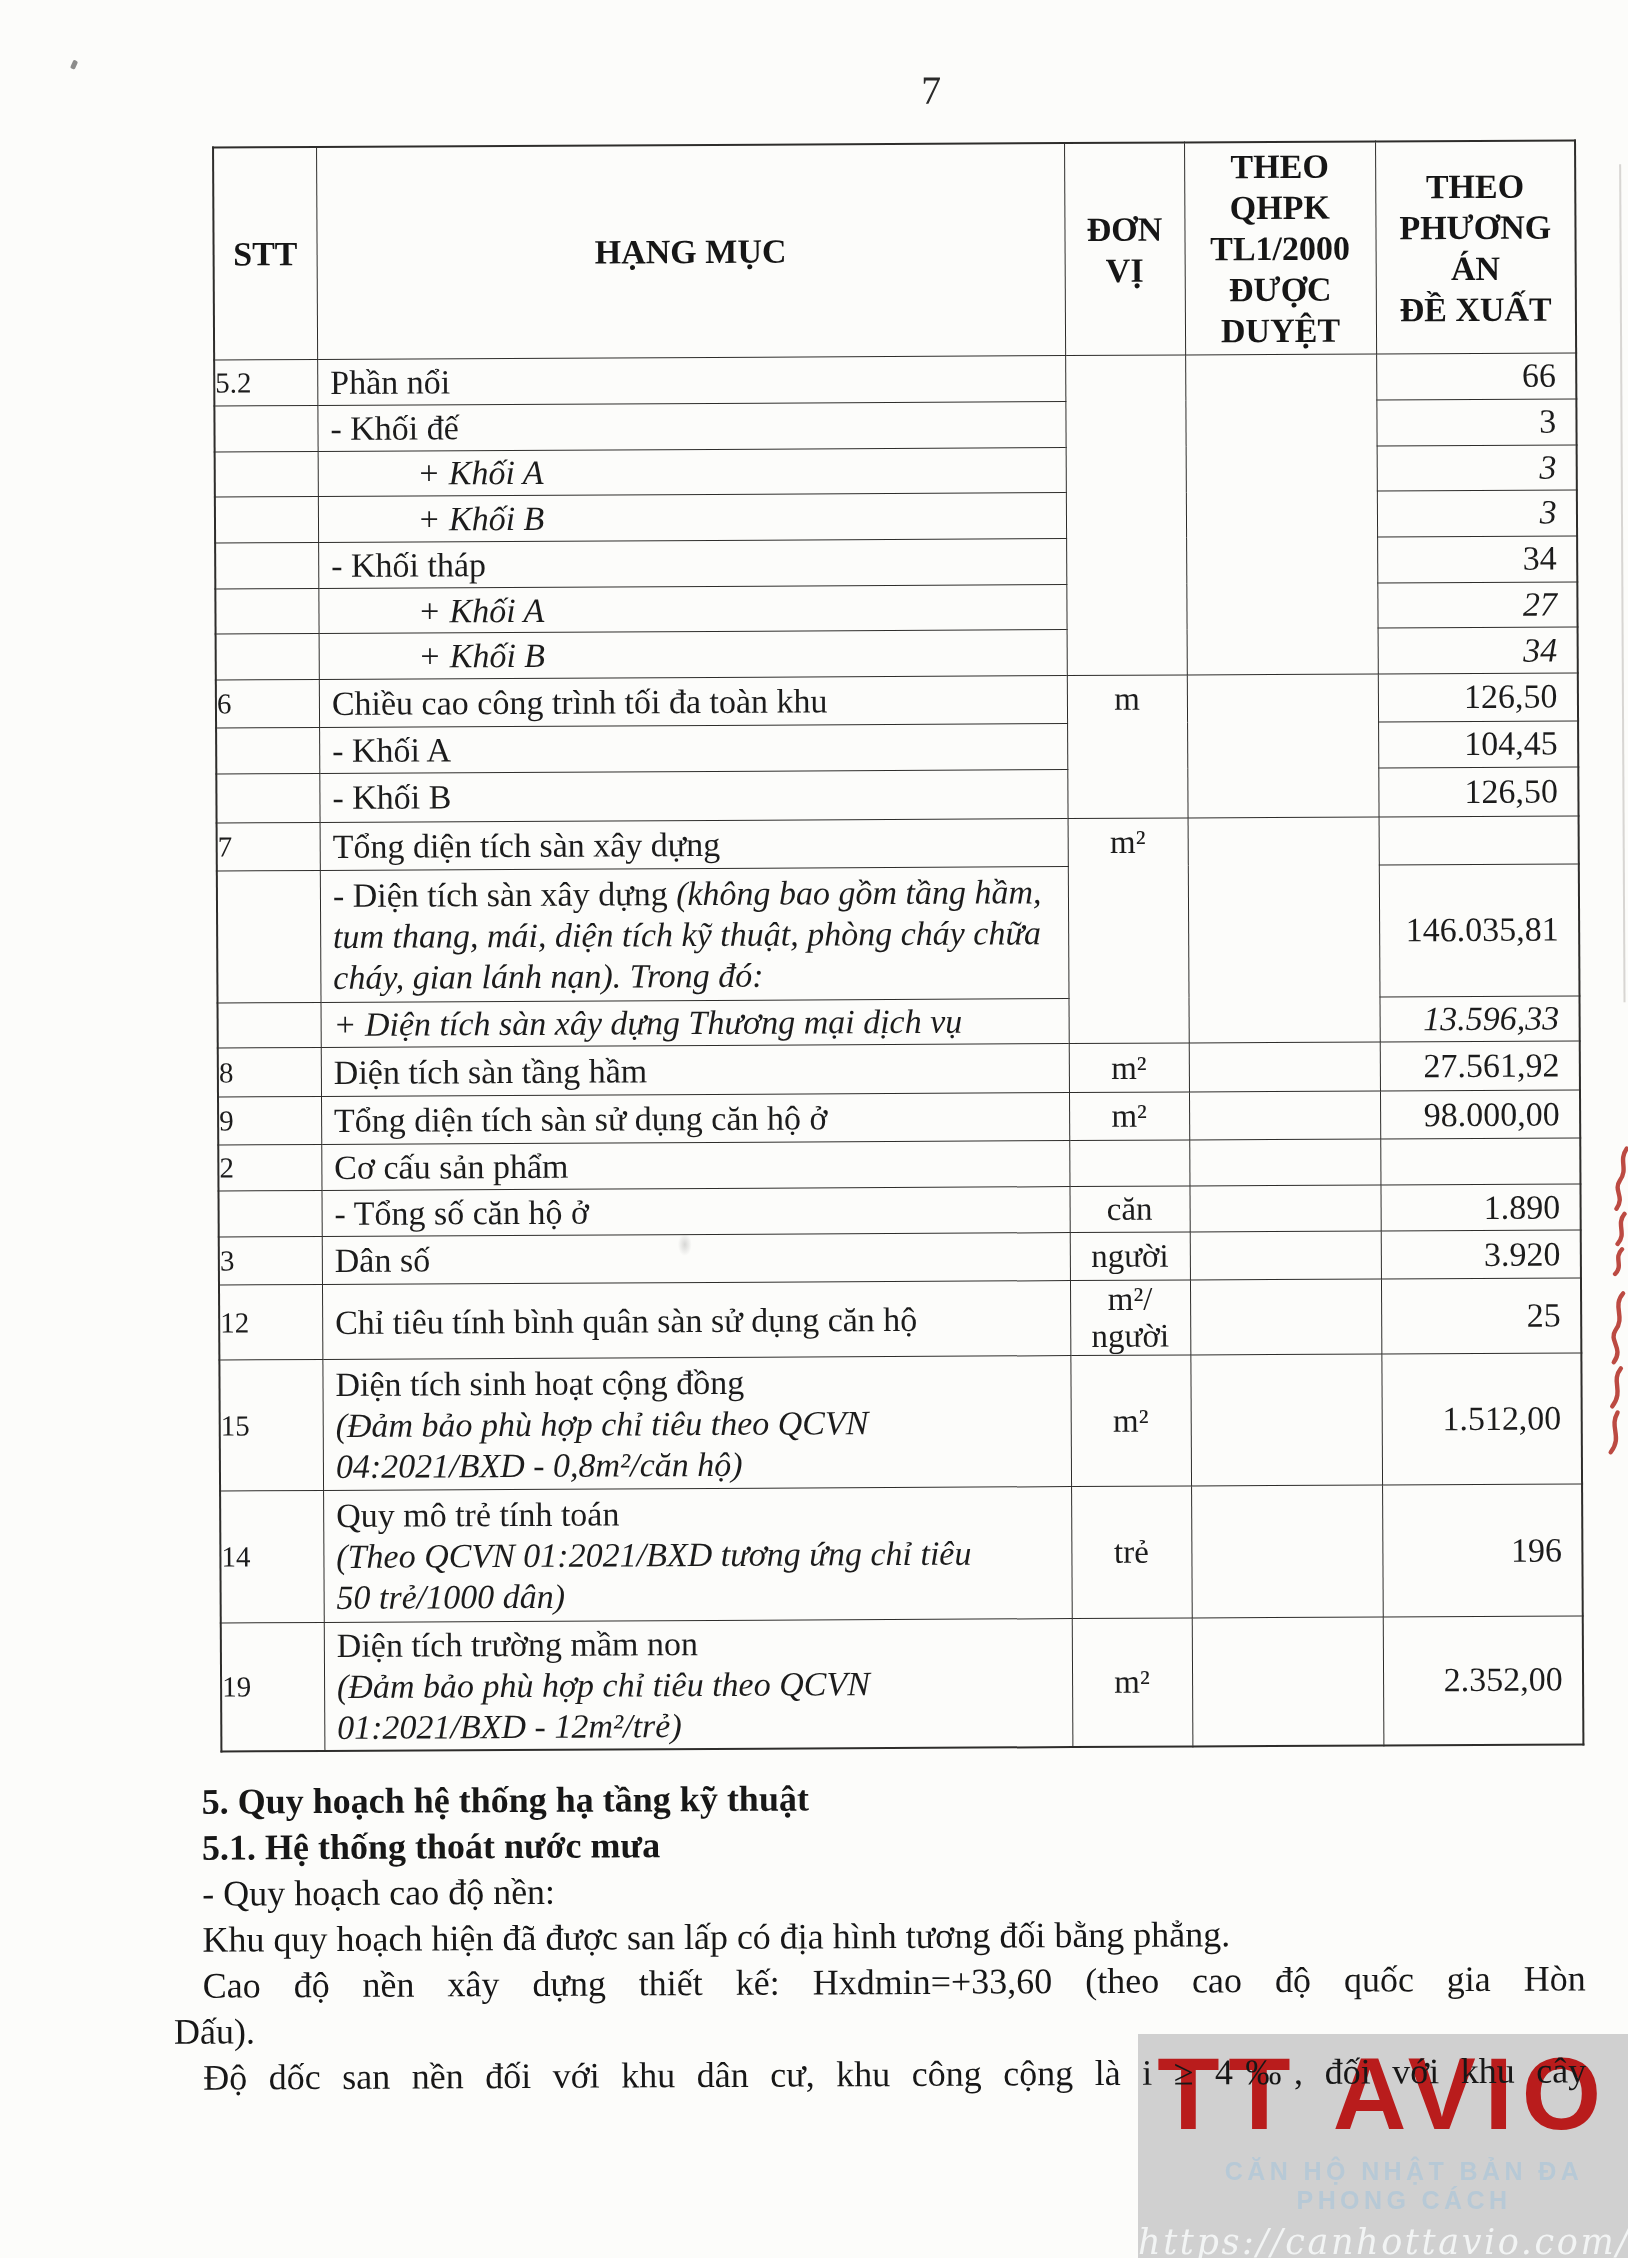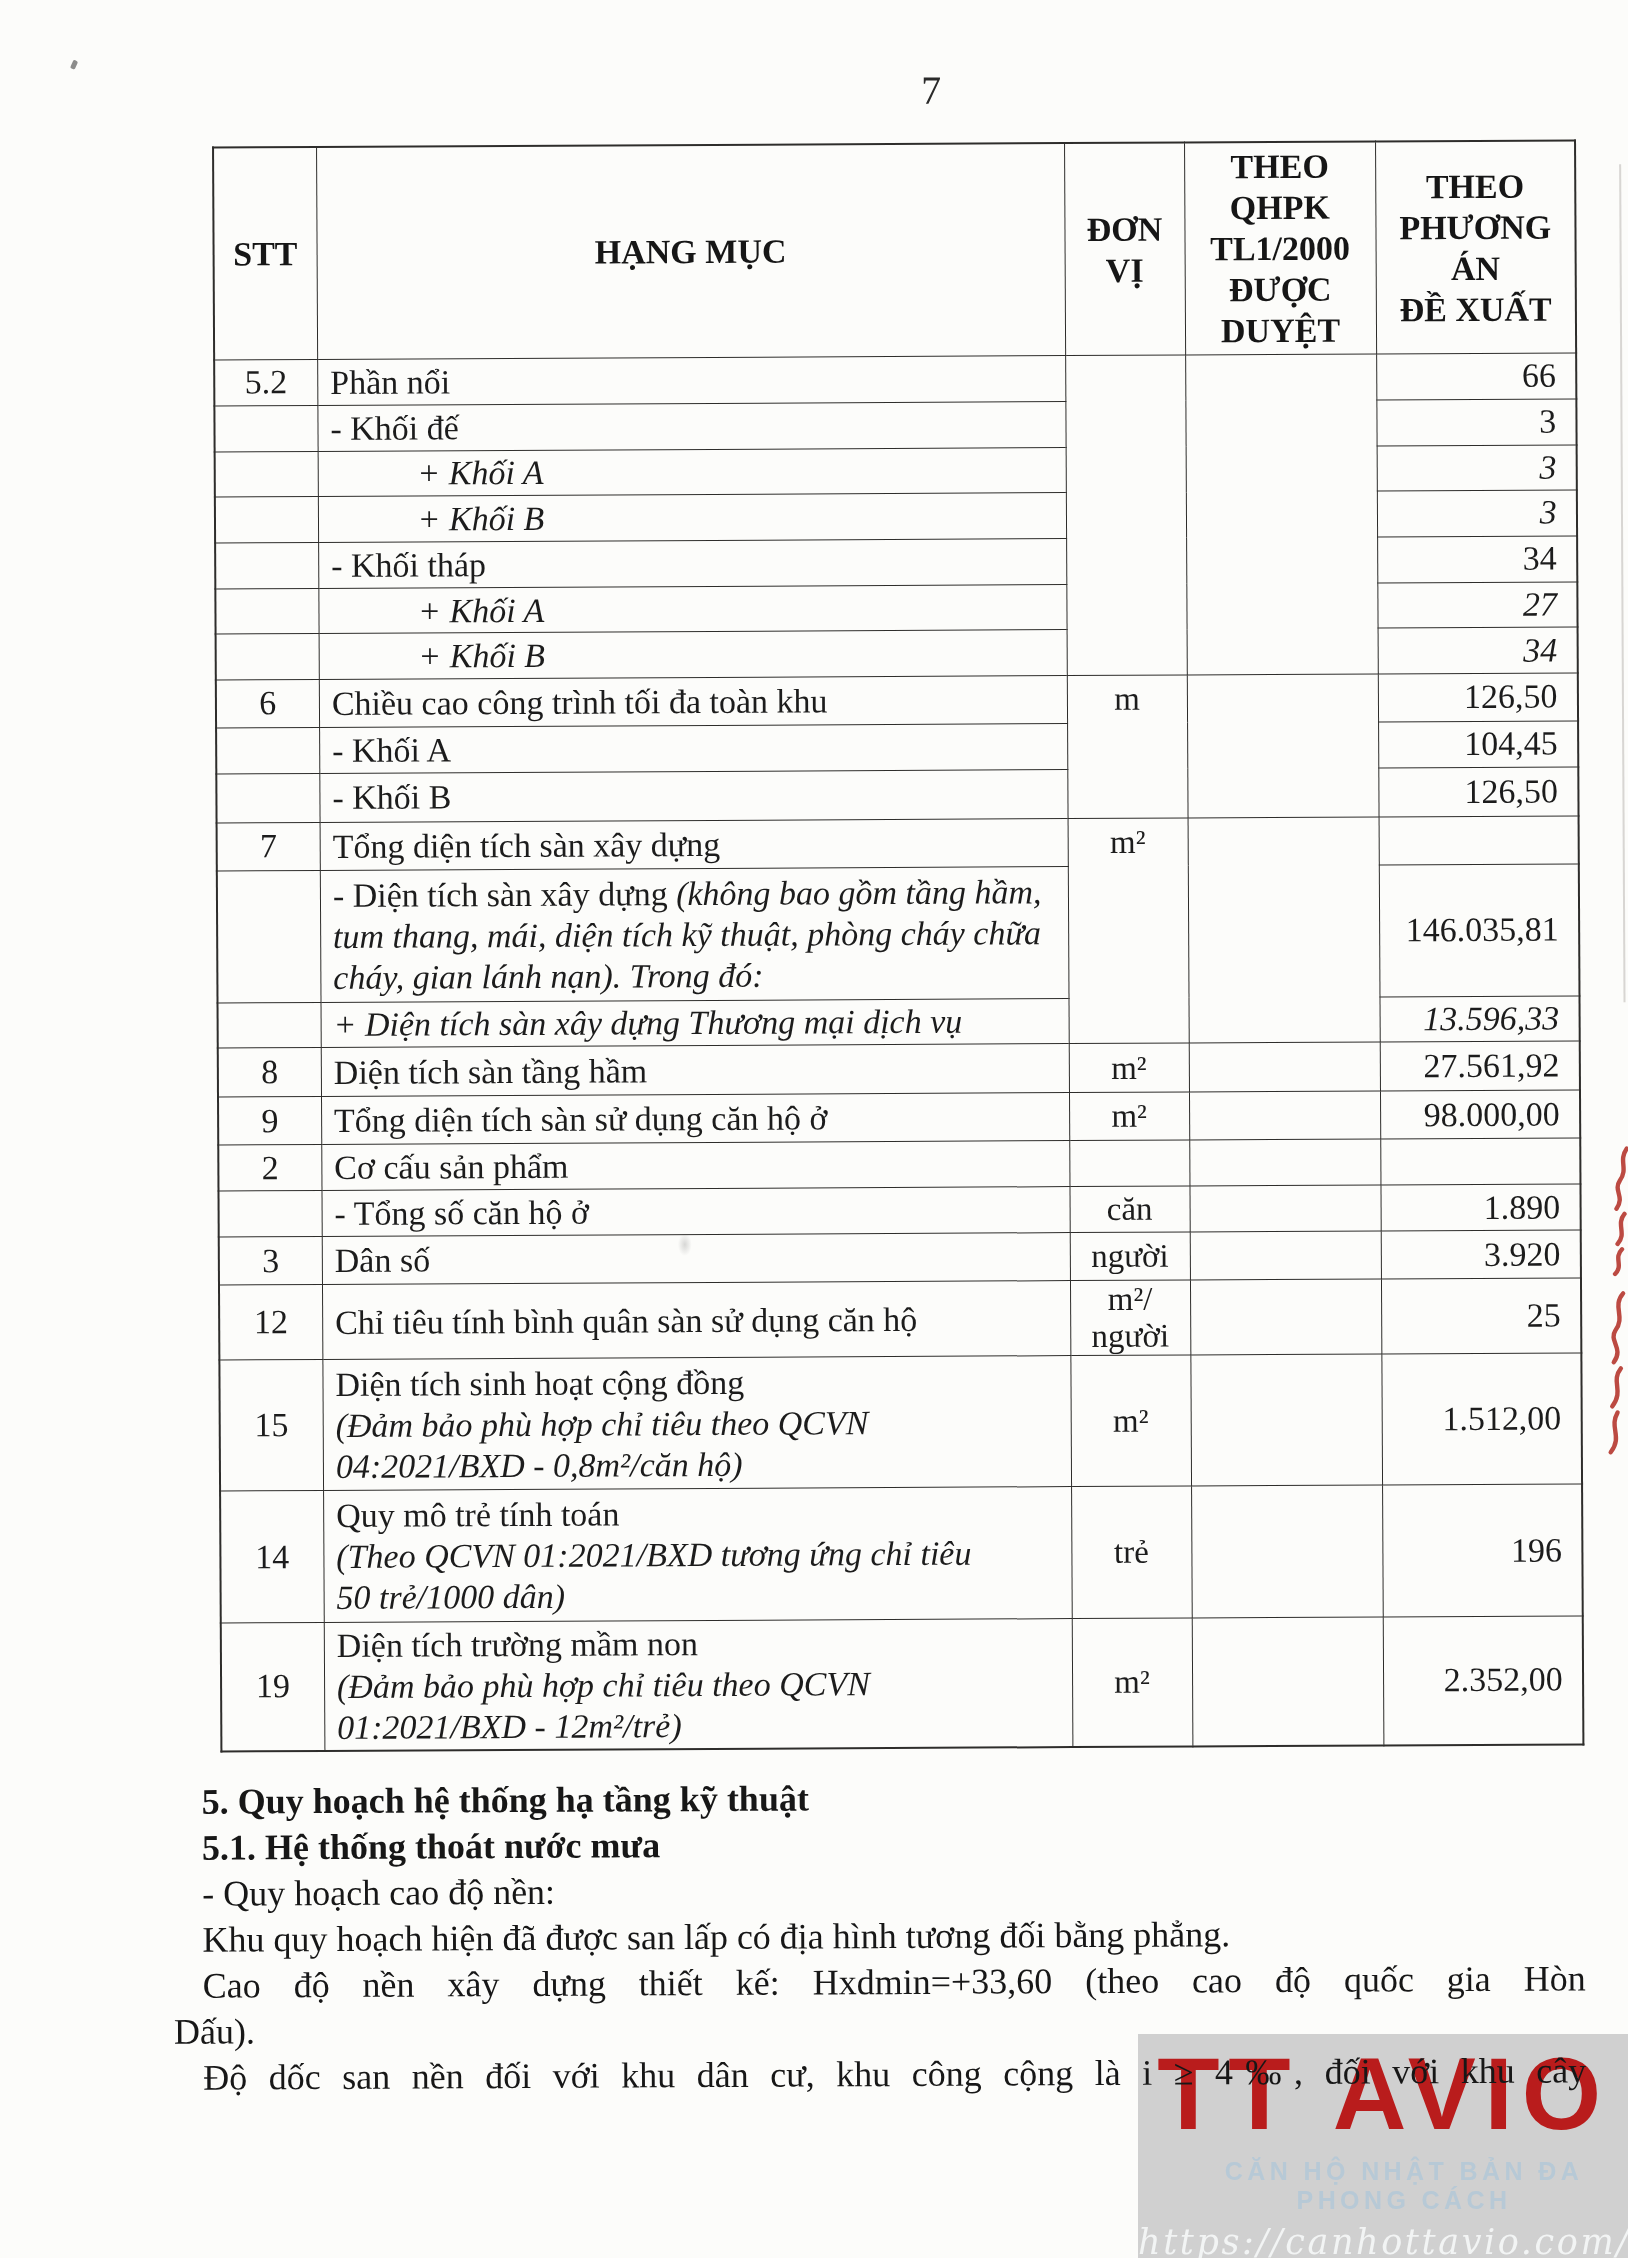--- a/index.html
+++ b/index.html
@@ -17,21 +17,21 @@
     border-collapse:collapse;table-layout:fixed;
   }
   table.doc, table.doc td, table.doc th{border:1.8px solid #2e2d2b;}
   table.doc{border-width:2.6px;}
   th,td{padding:0;font-weight:normal;overflow:hidden;}
   thead th{
     height:211px;font-weight:bold;font-size:34px;line-height:41px;
     text-align:center;vertical-align:middle;color:#161616;
   }
   .pre-line{white-space:pre-line;}
-  td.stt{ text-align:center;vertical-align:middle;font-size:34px;}
+  td.stt{ vertical-align:middle;font-size:29px;}
   td.item{ text-align:left;vertical-align:middle;font-size:34px;line-height:41px;
     padding:1.8px 10.6px 1.8px 12.4px;}
   td.item.sub{padding-left:99px;}
   td.unit{ text-align:center;vertical-align:middle;font-size:33px;line-height:37px;}
   td.unit.top{vertical-align:top;padding-top:5.3px;}
   td.qhpk{}
   td.val{ text-align:right;vertical-align:middle;font-size:34px;padding-right:19.4px;}
   .it{font-style:italic;}
   .note{font-style:italic;}
 

